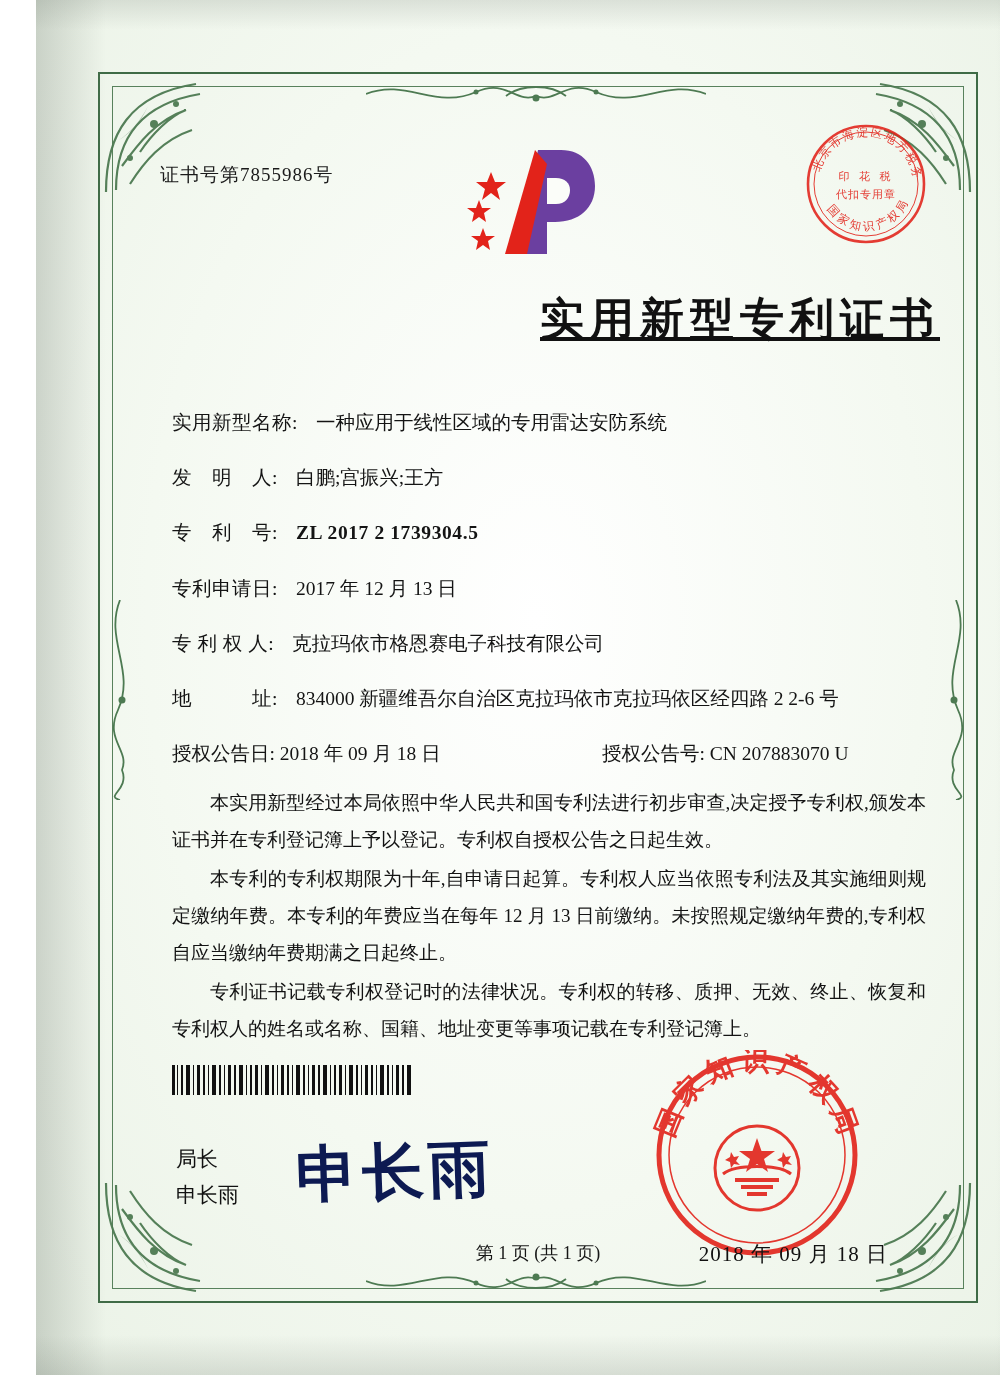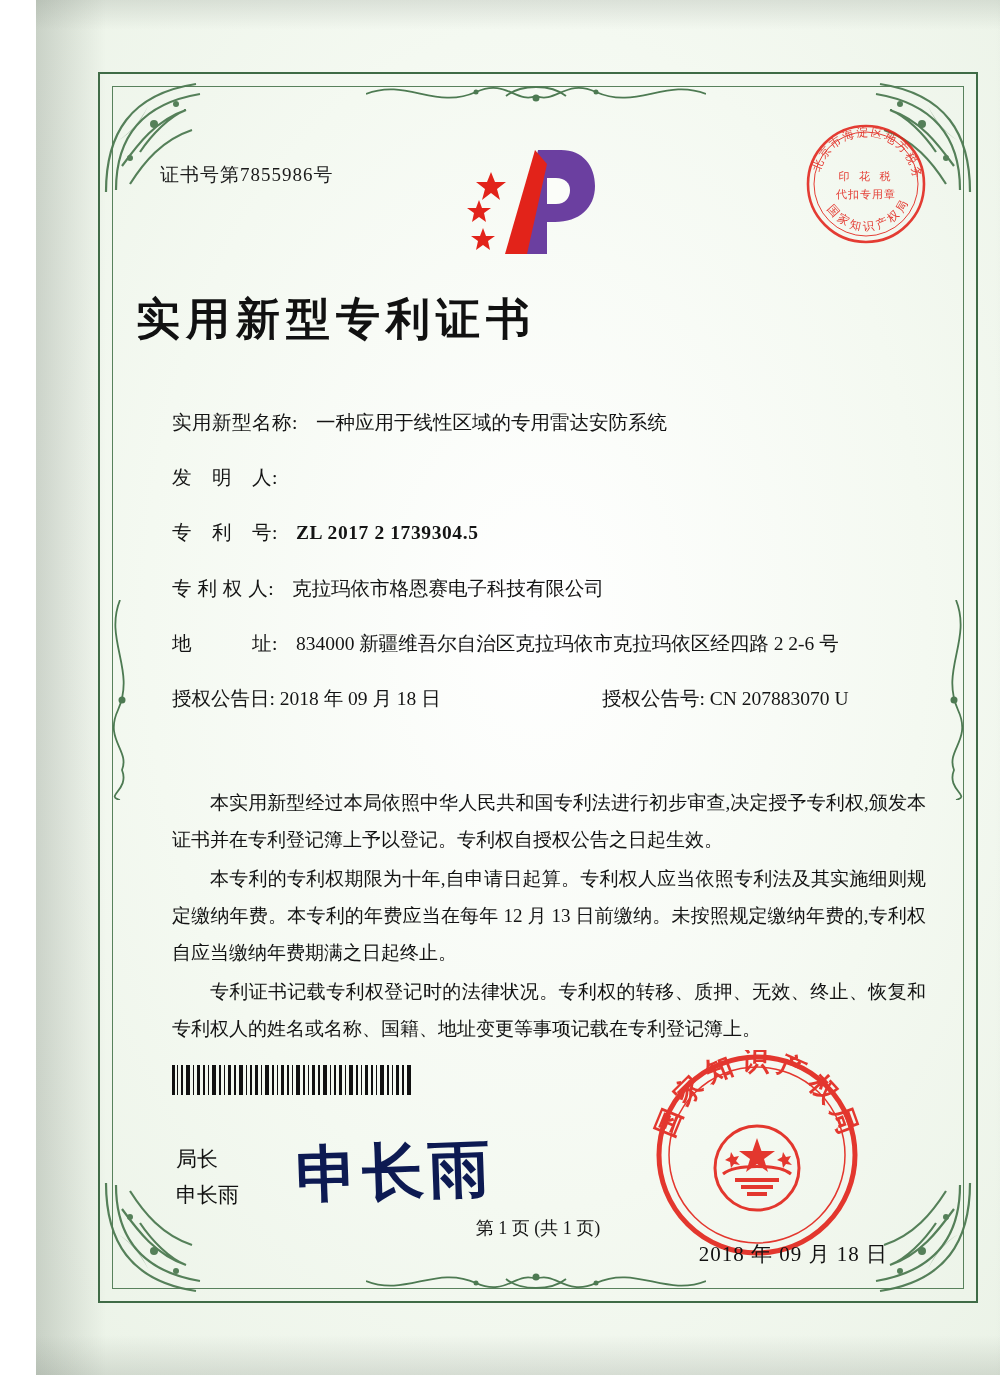--- a/index.html
+++ b/index.html
@@ -112,26 +112,27 @@
     right: 10px;
     top: 0px;
     width: 128px;
     height: 128px;
   }
 
   .title {
     position: absolute;
     top: 170px;
     left: 0; right: 0;
-    text-align: left;
+    text-align: right;
     font-size: 44px;
     font-weight: bold;
     letter-spacing: 6px;
     color: #111;
     font-family: "DejaVu Serif", "Liberation Serif", serif;
+    text-decoration: underline;
   }
 
   .fields {
     position: absolute;
     top: 288px;
     left: 36px;
     right: 10px;
     font-size: 19.5px;
     color: #141414;
     line-height: 1.55;
@@ -221,21 +222,21 @@
     position: absolute;
     right: 52px;
     top: 1120px;
     font-size: 21px;
     color: #111;
     letter-spacing: 1px;
   }
 
   .page-footer {
     position: absolute;
-    bottom: 25px;
+    bottom: 0;
     left: 0; right: 0;
     text-align: center;
     font-size: 18px;
     color: #161616;
   }
 </style>
 </head>
 <body>
 
 <div class="page">
@@ -360,24 +361,29 @@
 
     <div class="title">实用新型专利证书</div>
 
     <div class="fields">
       <div class="field-row">
         <span class="field-label">实用新型名称:</span>
         <span class="field-value">一种应用于线性区域的专用雷达安防系统</span>
       </div>
       <div class="field-row">
         <span class="field-label">发　明　人:</span>
+        <span class="field-value">白鹏;宫振兴;王方</span>
       </div>
       <div class="field-row">
         <span class="field-label">专　利　号:</span>
         <span class="field-value mono-ish">ZL 2017 2 1739304.5</span>
+      </div>
+      <div class="field-row">
+        <span class="field-label">专利申请日:</span>
+        <span class="field-value">2017 年 12 月 13 日</span>
       </div>
       <div class="field-row">
         <span class="field-label">专 利 权 人:</span>
         <span class="field-value">克拉玛依市格恩赛电子科技有限公司</span>
       </div>
       <div class="field-row">
         <span class="field-label">地　　　址:</span>
         <span class="field-value">834000 新疆维吾尔自治区克拉玛依市克拉玛依区经四路 2 2-6 号</span>
       </div>
 

